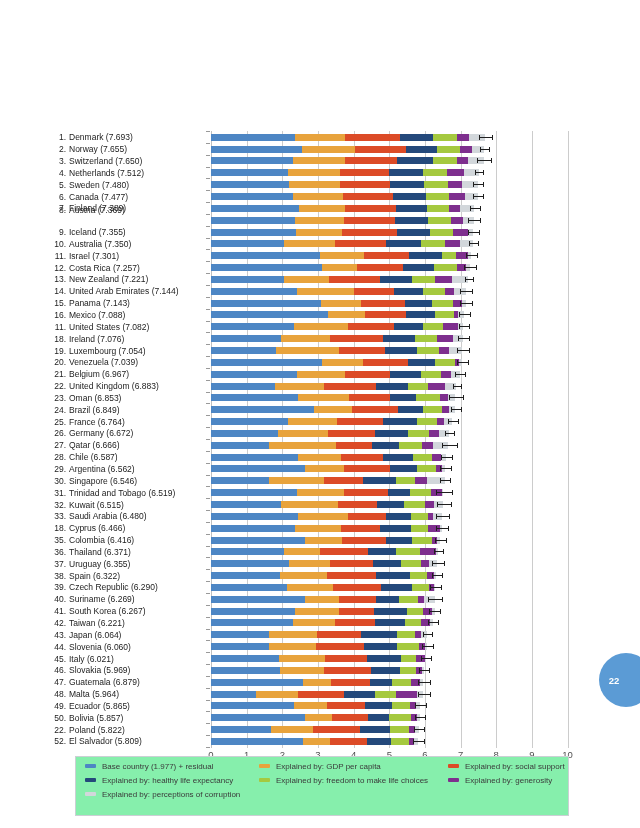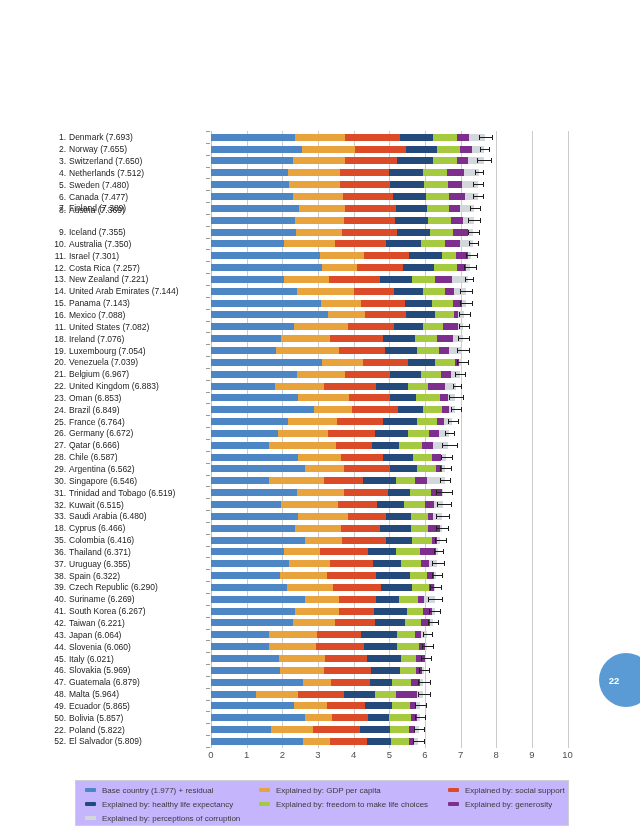--- a/index.html
+++ b/index.html
@@ -16,22 +16,22 @@
         background:repeating-linear-gradient(to bottom,#999 0,#999 1px,transparent 1px,transparent 11.846px);}
   .row-label{position:absolute;left:38px;width:170px;height:10px;font-size:8.5px;line-height:10px;
         color:#222;white-space:nowrap;}
   .row-label .rank{display:inline-block;width:28px;text-align:right;}
   .row-label .cname{padding-left:3px;}
   .bar{position:absolute;height:7px;display:flex;}
   .seg{height:7px;}
   .whisker{position:absolute;height:5px;border-left:1px solid #1f1f1f;border-right:1px solid #1f1f1f;}
   .whisker .mid{position:absolute;left:0;right:0;top:2px;height:1px;background:#1f1f1f;}
   .xtick{position:absolute;top:749px;width:22px;text-align:center;font-size:9.5px;color:#4f4f4f;}
-  .legend{position:absolute;left:75px;top:780px;width:494px;height:46px;border:1px solid #cbd0d4;
-        background:#c4b5fd;box-sizing:border-box;}
+  .legend{position:absolute;left:75px;top:756px;width:494px;height:60px;border:1px solid #cbd0d4;
+        background:#86efac;box-sizing:border-box;}
   .lentry{position:absolute;height:12px;font-size:8px;color:#3a3a3a;white-space:nowrap;line-height:11px;}
   .lswatch{display:inline-block;width:11px;height:4px;border-radius:1px;margin-right:6px;
         position:relative;top:-1px;}
   .page-badge{position:absolute;left:599px;top:653px;width:54px;height:54px;border-radius:50%;
         background:#5b9bd5;}
   .page-badge span{position:absolute;left:7px;top:22px;width:16px;text-align:center;
         color:#ffffff;font-size:9.5px;font-weight:bold;}
 </style>
 </head>
 <body>

